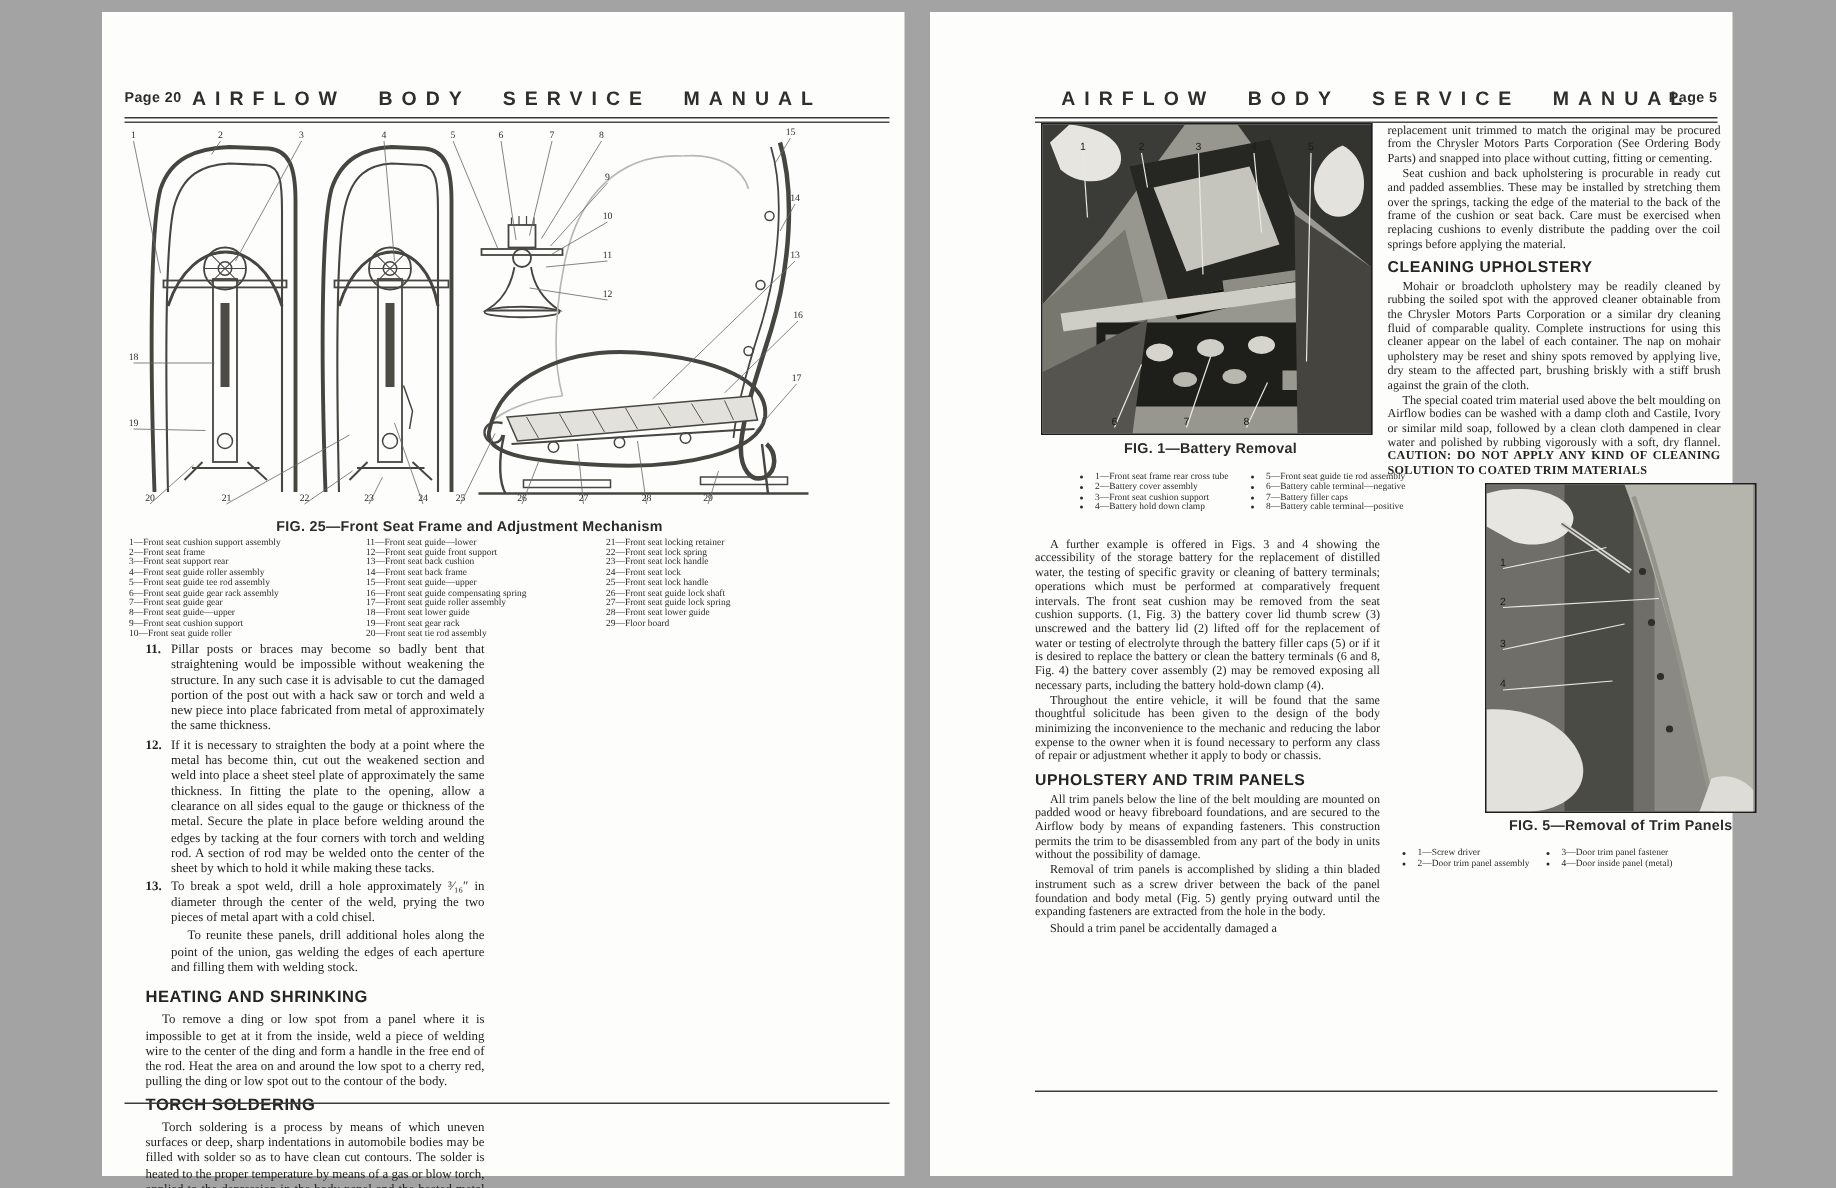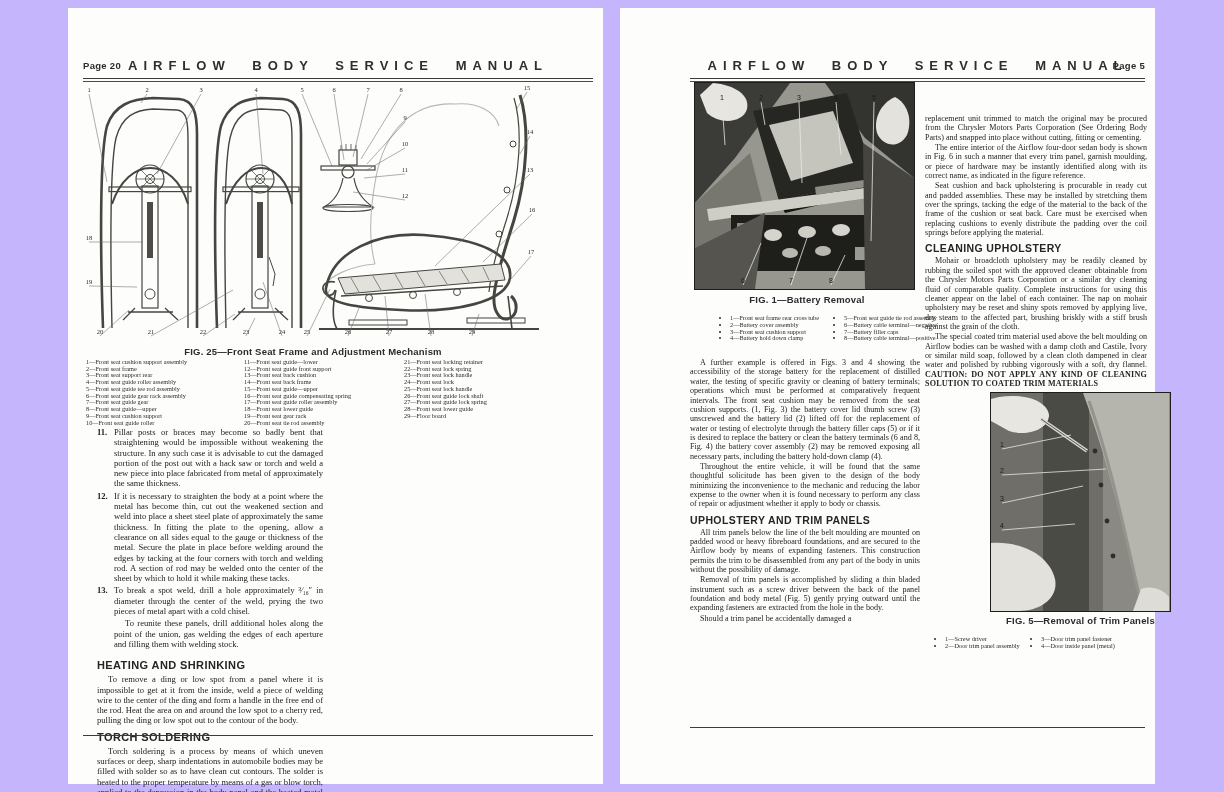--- a/index.html
+++ b/index.html
@@ -1,16 +1,16 @@
 <!DOCTYPE html>
 <html><head>
 <meta charset="utf-8">
 <style>
   html,body{margin:0;padding:0;background:#ffffff;}
-  .canvas{position:relative;width:1224px;height:792px;background:#c4b5fd;overflow:hidden;
+  .canvas{position:relative;width:1224px;height:792px;background:#a3a3a3;overflow:hidden;
           font-family:"Liberation Serif",serif;color:#222;}
   .page{position:absolute;top:8px;width:535px;height:776px;background:#fdfdfc;}
   .page.pleft{left:68px;}
   .page.pright{left:620px;}
 
   
   .phead{position:absolute;top:50px;left:15px;right:10px;height:18px;}
   .pright .phead{left:70px;right:10px;}
   .pagenum{position:absolute;top:2px;font:bold 9.5px "Liberation Sans",sans-serif;letter-spacing:.3px;color:#2c2c2c;}
   .pagenum.pn-l{left:0;}
@@ -39,21 +39,21 @@
   .li .num{flex:0 0 17px;font-weight:bold;}
   .li p{margin:0;flex:1;text-align:justify;}
   .col p.para{margin:0 0 2px 0;text-indent:11px;}
   h3.sect{font:bold 11px "Liberation Sans",sans-serif;letter-spacing:.4px;text-align:left;
           margin:5px 0 3px 0;color:#252525;}
   .col h3.sect:first-child{margin-top:0;}
 
   
   .rcol{position:absolute;top:74px;font-size:8.1px;line-height:9.35px;text-align:justify;color:#242424;}
   .rcol-l{left:70px;width:230px;}
-  .rcol-r{left:305px;width:222px;margin-top:32px;}
+  .rcol-r{left:305px;width:222px;}
   .rcol p{margin:0 0 1px 0;text-indent:10px;}
   .rcol p.noind{text-indent:0;}
   .rcol h3.sect{font-size:10.5px;margin:5px 0 2px 0;}
   .caps{font-weight:bold;letter-spacing:.2px;}
 
   .photo-frame{border:1.6px solid #1d1d1b;background:#8e8d88;line-height:0;}
   .fig4wrap{width:219px;margin:0 0 4px 4px;}
   .fig4cap{margin-left:4px;}
   .plist2{display:grid;margin:2px 0 8px 0;}
   .plist2.p4{grid-template-columns:114px 116px;margin-left:0;}
@@ -348,21 +348,20 @@
       <p>A further example is offered in Figs. 3 and 4 showing the accessibility of the storage battery for the replacement of distilled water, the testing of specific gravity or cleaning of battery terminals; operations which must be performed at comparatively frequent intervals. The front seat cushion may be removed from the seat cushion supports. (1, Fig. 3) the battery cover lid thumb screw (3) unscrewed and the battery lid (2) lifted off for the replacement of water or testing of electrolyte through the battery filler caps (5) or if it is desired to replace the battery or clean the battery terminals (6 and 8, Fig. 4) the battery cover assembly (2) may be removed exposing all necessary parts, including the battery hold-down clamp (4).</p>
       <p>Throughout the entire vehicle, it will be found that the same thoughtful solicitude has been given to the design of the body minimizing the inconvenience to the mechanic and reducing the labor expense to the owner when it is found necessary to perform any class of repair or adjustment whether it apply to body or chassis.</p>
       <h3 class="sect">UPHOLSTERY AND TRIM PANELS</h3>
       <p>All trim panels below the line of the belt moulding are mounted on padded wood or heavy fibreboard foundations, and are secured to the Airflow body by means of expanding fasteners. This construction permits the trim to be disassembled from any part of the body in units without the possibility of damage.</p>
       <p>Removal of trim panels is accomplished by sliding a thin bladed instrument such as a screw driver between the back of the panel foundation and body metal (Fig. 5) gently prying outward until the expanding fasteners are extracted from the hole in the body.</p>
       <p>Should a trim panel be accidentally damaged a</p>
     </div>
 
     <div class="rcol rcol-r">
       <p class="noind">replacement unit trimmed to match the original may be procured from the Chrysler Motors Parts Corporation (See Ordering Body Parts) and snapped into place without cutting, fitting or cementing.</p>
-      <p>The entire interior of the Airflow four-door sedan body is shown in Fig. 6 in such a manner that every trim panel, garnish moulding, or piece of hardware may be instantly identified along with its correct name, as indicated in the figure reference.</p>
       <p>Seat cushion and back upholstering is procurable in ready cut and padded assemblies. These may be installed by stretching them over the springs, tacking the edge of the material to the back of the frame of the cushion or seat back. Care must be exercised when replacing cushions to evenly distribute the padding over the coil springs before applying the material.</p>
       <h3 class="sect">CLEANING UPHOLSTERY</h3>
       <p>Mohair or broadcloth upholstery may be readily cleaned by rubbing the soiled spot with the approved cleaner obtainable from the Chrysler Motors Parts Corporation or a similar dry cleaning fluid of comparable quality. Complete instructions for using this cleaner appear on the label of each container. The nap on mohair upholstery may be reset and shiny spots removed by applying live, dry steam to the affected part, brushing briskly with a stiff brush against the grain of the cloth.</p>
       <p><span>The special coated trim material used above the belt moulding on Airflow bodies can be washed with a damp cloth and Castile, Ivory or similar mild soap, followed by a clean cloth dampened in clear water and polished by rubbing vigorously with a soft, dry flannel.</span> <span class="caps">CAUTION: DO NOT APPLY ANY KIND OF CLEANING SOLUTION TO COATED TRIM MATERIALS</span></p>
 
       <div class="fig5block">
         <div class="photo-frame">
           <svg class="photo" width="178" height="218" viewBox="0 0 178 218">
             <rect x="0" y="0" width="178" height="218" fill="#8a8983"></rect>
             <rect x="0" y="0" width="112" height="218" fill="#6f6e68"></rect>

